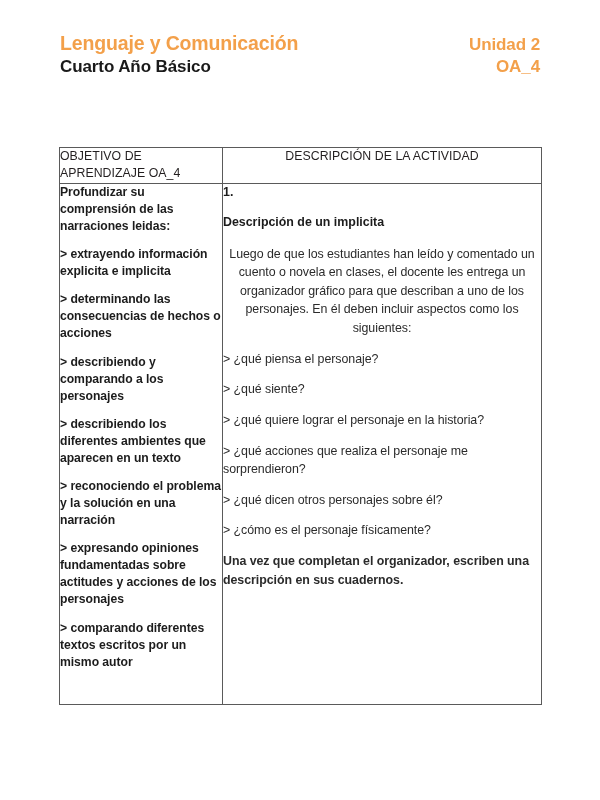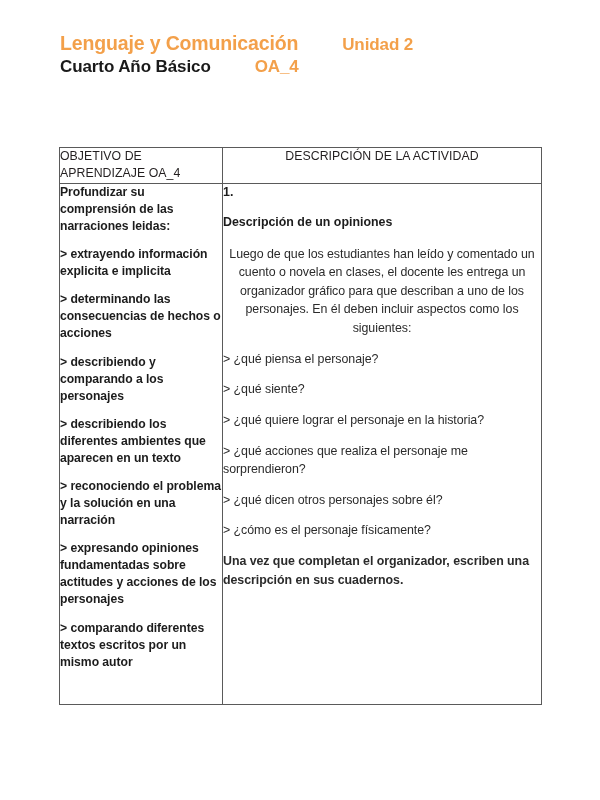--- a/index.html
+++ b/index.html
@@ -25,24 +25,23 @@
   
   .masthead {
     position: absolute;
     left: 60px;
     top: 32px;
     width: 480px;
     height: 56px;
   }
   .mast-row {
     display: flex;
-    justify-content: flex-start;
+    justify-content: space-between;
     align-items: baseline;
     width: 100%;
-    gap: 44px;
   }
   .mast-row-1 { margin-bottom: 2px; }
 
   .subject-title {
     font-size: 19.5px;
     font-weight: bold;
     color: #f3a04a;
     letter-spacing: -0.15px;
     line-height: 1.18;
     white-space: nowrap;
@@ -218,21 +217,21 @@
           <p class="obj-block">&gt; extrayendo información explicita e implicita</p>
           <p class="obj-block">&gt; determinando las consecuencias de hechos o acciones</p>
           <p class="obj-block">&gt; describiendo y comparando a los personajes</p>
           <p class="obj-block">&gt; describiendo los diferentes ambientes que aparecen en un texto</p>
           <p class="obj-block">&gt; reconociendo el problema y la solución en una narración</p>
           <p class="obj-block">&gt; expresando opiniones fundamentadas sobre actitudes y acciones de los personajes</p>
           <p class="obj-block">&gt; comparando diferentes textos escritos por un mismo autor</p>
         </td>
         <td class="cell-right">
           <p class="act-number">1.</p>
-          <p class="act-subtitle">Descripción de un opiniones</p>
+          <p class="act-subtitle">Descripción de un implicita</p>
           <p class="act-para">Luego de que los estudiantes han leído y comentado un cuento o novela en clases, el docente les entrega un organizador gráfico para que describan a uno de los personajes. En él deben incluir aspectos como los siguientes:</p>
           <p class="act-bullet">&gt; ¿qué piensa el personaje?</p>
           <p class="act-bullet">&gt; ¿qué siente?</p>
           <p class="act-bullet">&gt; ¿qué quiere lograr el personaje en la historia?</p>
           <p class="act-bullet">&gt; ¿qué acciones que realiza el personaje me sorprendieron?</p>
           <p class="act-bullet">&gt; ¿qué dicen otros personajes sobre él?</p>
           <p class="act-bullet">&gt; ¿cómo es el personaje físicamente?</p>
           <p class="act-closing">Una vez que completan el organizador, escriben una descripción en sus cuadernos.</p>
         </td>
       </tr>

